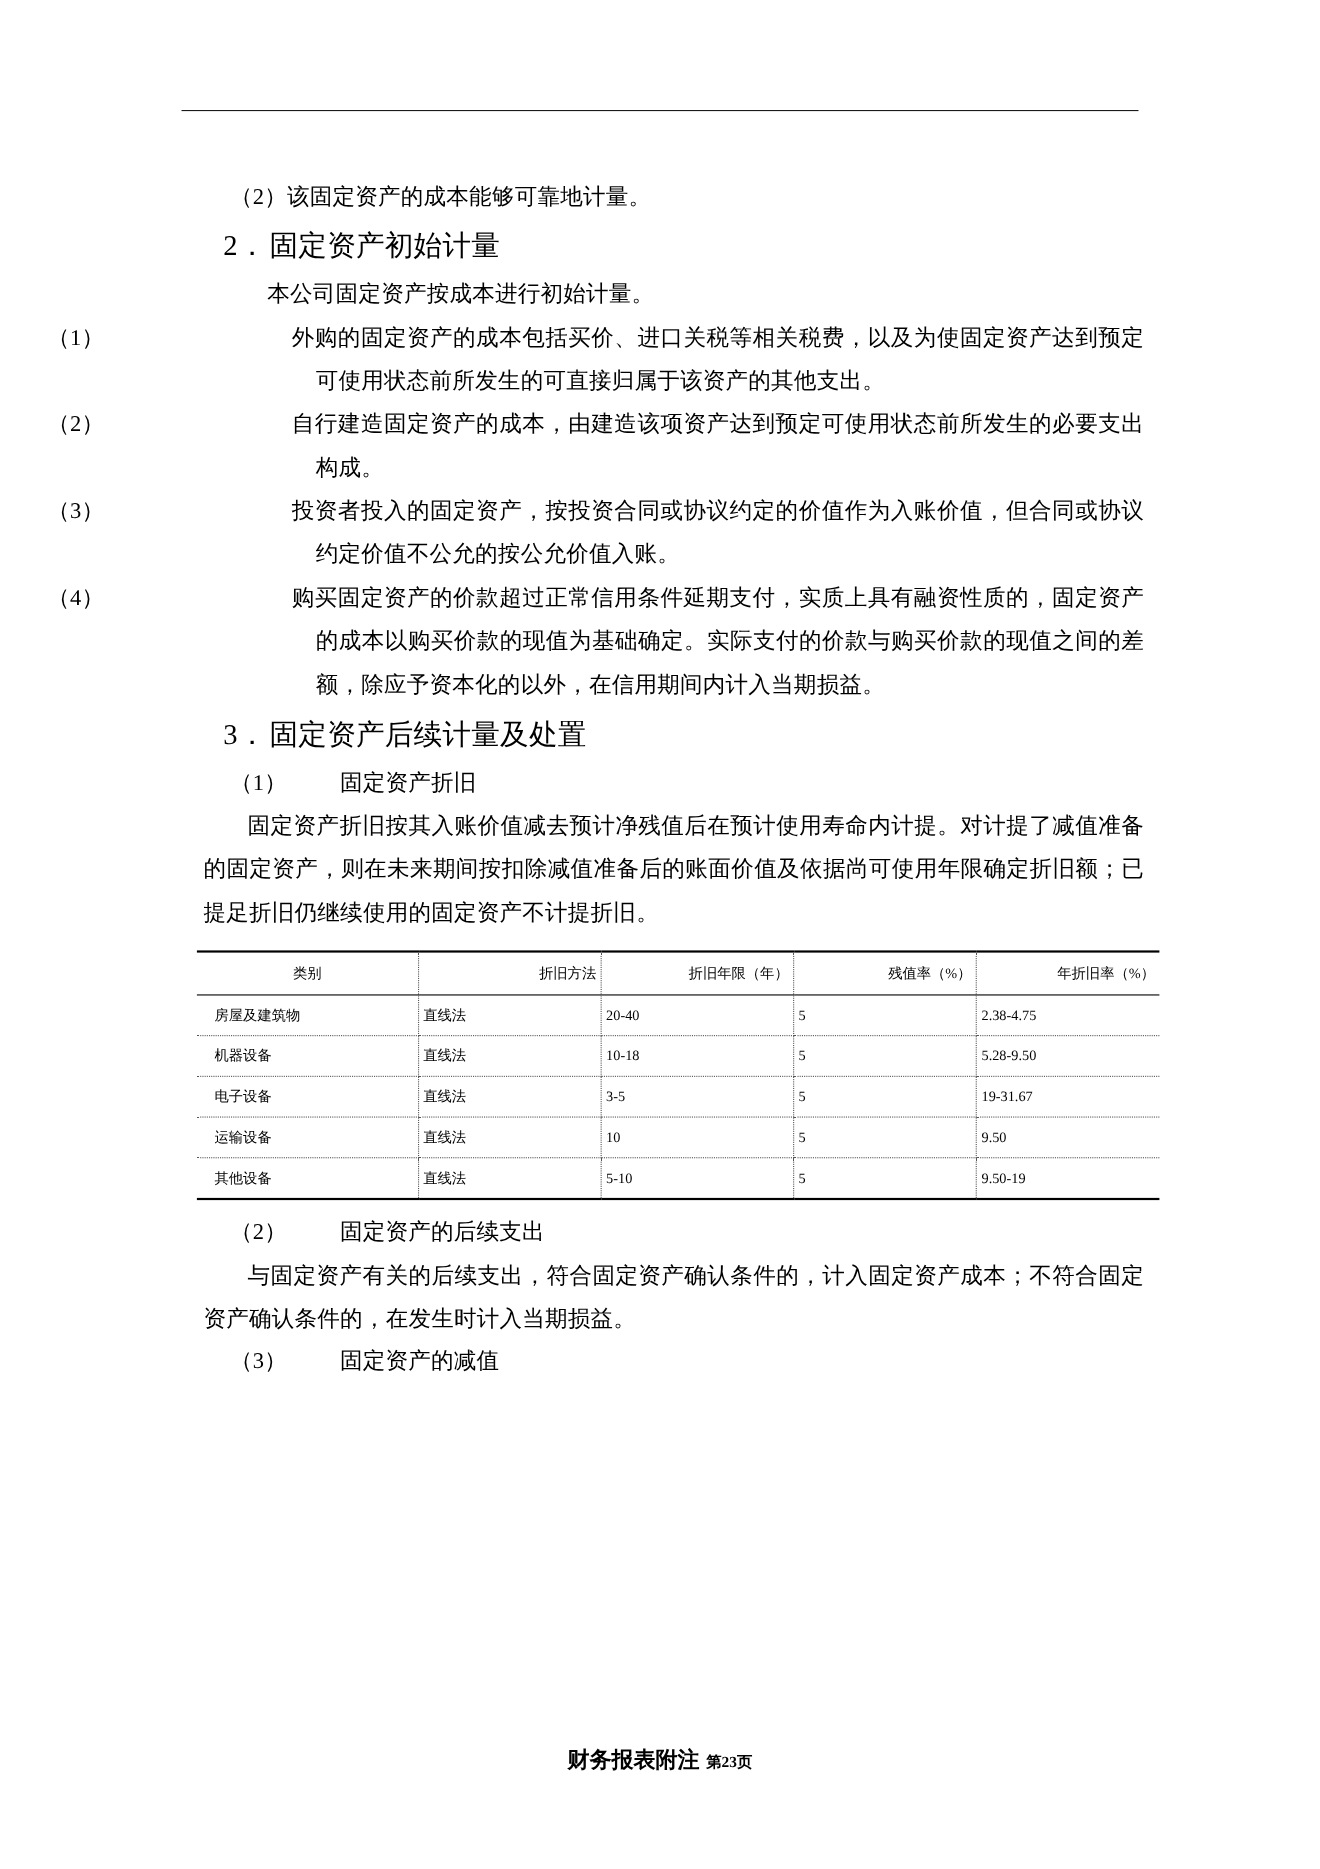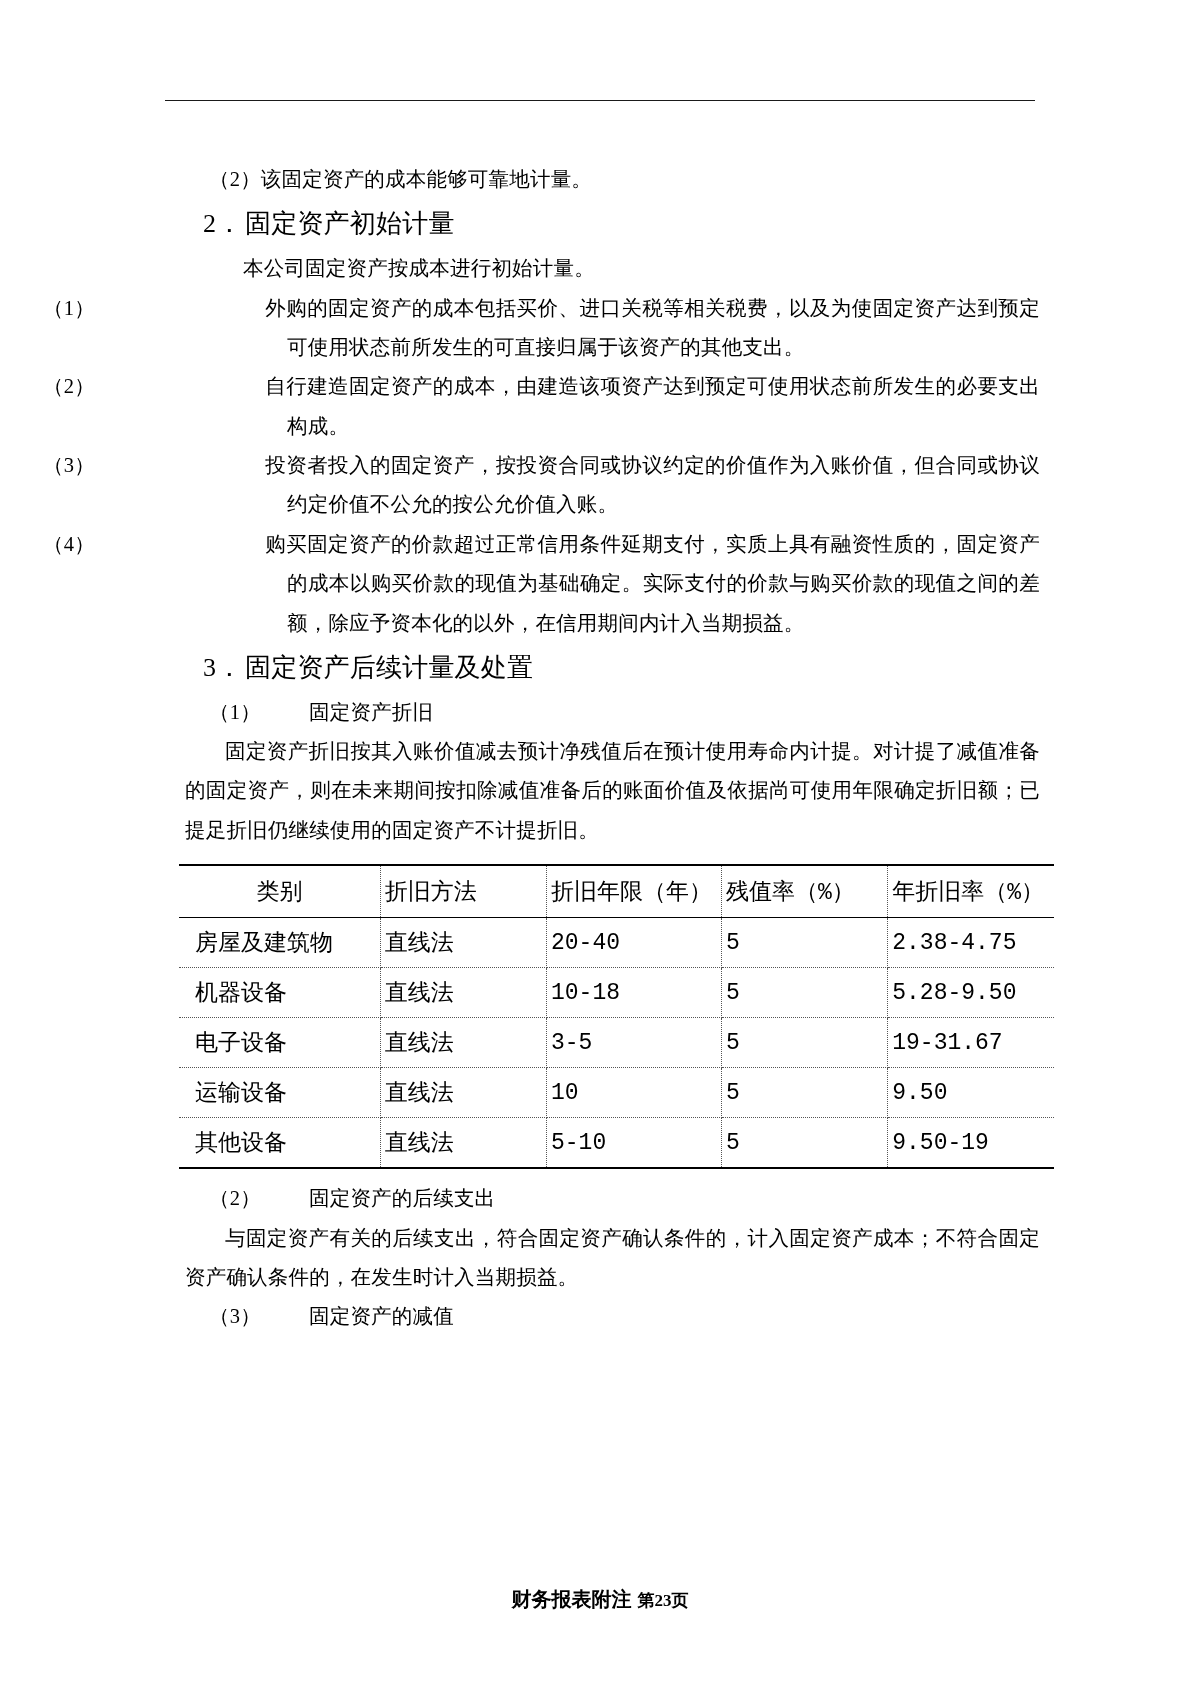--- a/index.html
+++ b/index.html
@@ -52,29 +52,29 @@
     margin: 0;
     padding-left: 38px;
   }
   .heading .num { display: inline-block; width: 42px; }
   .para-plain { padding-left: 20px; text-indent: 40px; }
   .sub-label { display: inline-block; min-width: 100px; }
   table.dep {
     border-collapse: collapse;
     width: 100%;
     margin: 14px 0 10px 14px;
-    font-size: 23px;
-    font-family: Liberation Mono, monospace;
+    font-size: 13px;
+    font-family: Liberation Serif, serif;
   }
   table.dep thead th {
     border-top: 2.2px solid #000;
     border-bottom: 1.2px solid #000;
     padding: 10px 4px;
     font-weight: normal;
-    text-align: left;
+    text-align: right;
   }
   table.dep tbody td {
     border-bottom: 1px dotted #555;
     padding: 9px 4px;
     text-align: left;
   }
   table.dep tbody tr:last-child td {
     border-bottom: 2.2px solid #000;
   }
   table.dep td.cat, table.dep th.cat {
@@ -95,21 +95,21 @@
   .footer {
     position: absolute;
     left: 0;
     right: 0;
     bottom: 86px;
     text-align: center;
     font-size: 20px;
     font-weight: bold;
   }
   .footer .pg {
-    font-size: 17px;
+    font-size: 14px;
     font-weight: bold;
     margin-left: 6px;
   }
 </style>
 </head>
 <body>
 
 <div class="page">
 
   <div class="top-rule"></div>

